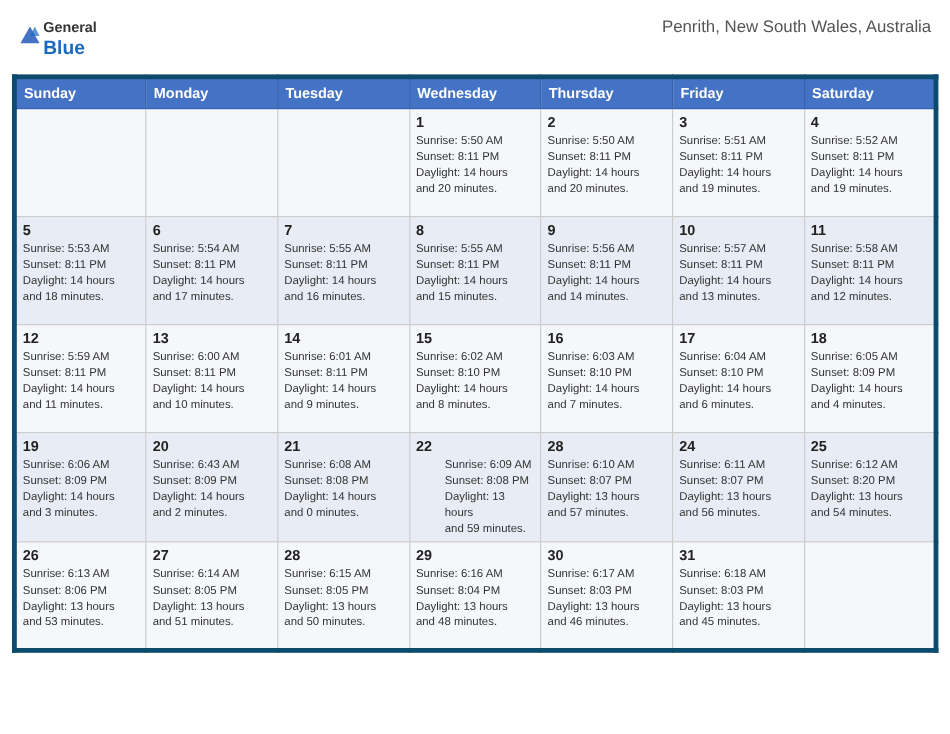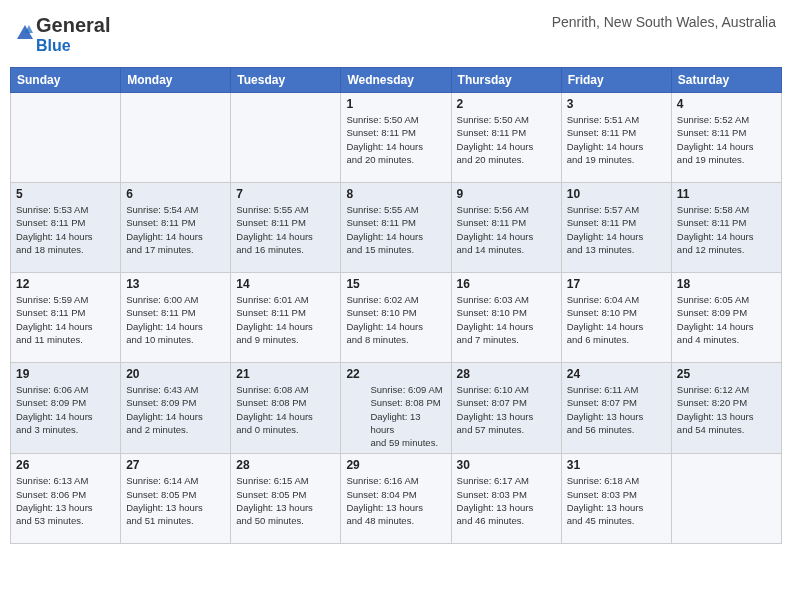--- a/index.html
+++ b/index.html
@@ -16,21 +16,21 @@
       align-items: flex-start;
       margin-bottom: 8px;
       padding: 4px 6px;
     }
     .logo {
       display: flex;
       align-items: center;
       gap: 2px;
     }
     .logo-text-general {
-      font-size: 20px;
+      font-size: 12px;
       font-weight: bold;
       color: #333;
     }
     .logo-text-blue {
       font-size: 16px;
       font-weight: bold;
       color: #1a6bbf;
     }
     .logo-icon {
       width: 18px;
@@ -44,21 +44,21 @@
       font-weight: bold;
       color: #222;
     }
     .location-title {
       font-size: 14px;
       color: #555;
     }
     .calendar {
       width: 100%;
       border-collapse: collapse;
-      border: 1px solid #0c4a6e;
+      border: 4px solid #0c4a6e;
     }
     .calendar thead tr th {
       background-color: #4472c4;
       color: #fff;
       font-size: 12px;
       font-weight: bold;
       padding: 5px 6px;
       text-align: left;
       border: 1px solid #3a62b0;
     }

